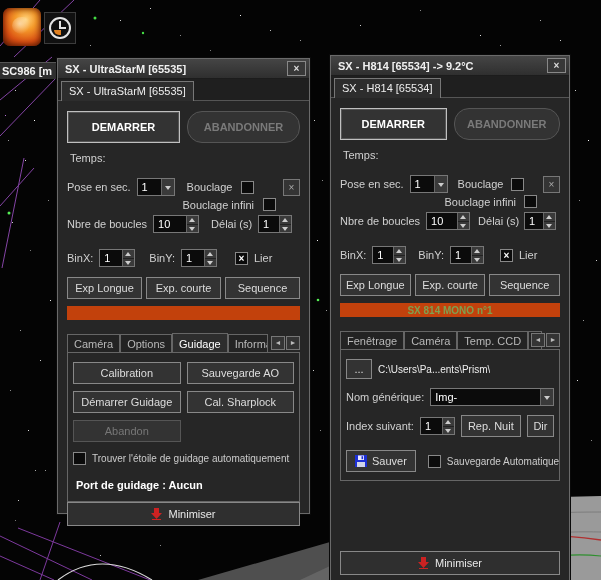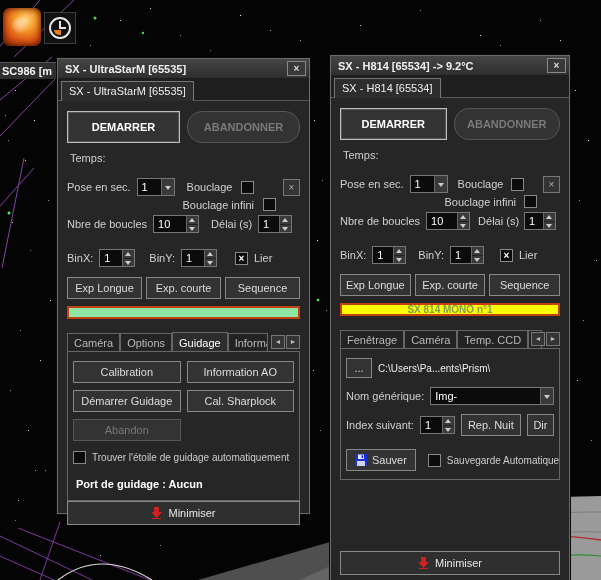--- a/index.html
+++ b/index.html
@@ -86,21 +86,21 @@
     border-left:3px solid transparent; border-right:3px solid transparent; border-top:4px solid #ccc; }
 
   .cb { width:13px; height:13px; background:#0b0b0b; border:1px solid #888; display:inline-flex;
     align-items:center; justify-content:center; color:#fff; font-size:10px; line-height:11px;
     font-weight:bold; flex:0 0 auto; }
   .xbtn { width:17px; height:17px; background:#343434; border:1px solid #777; color:#aaa;
     font-size:10px; text-align:center; line-height:15px; flex:0 0 auto; }
 
   .mbtn { height:22px; background:#333; border:1px solid #888; color:#ddd; font-size:11px; font-family:inherit; }
   .mbtn.dis { color:#777; border-color:#555; }
-  .pbar { height:13px; margin-top:7px; border:2px solid #c2410c; display:flex;
+  .pbar { height:13px; margin-top:7px; border:7px solid #c2410c; display:flex;
     align-items:center; justify-content:center; font-size:10px; }
   .pbar.green { background:#8de6a3; }
   .pbar.yellow { background:#ffff00; color:#7fa050; font-weight:bold; }
 
   .tabs { display:flex; align-items:flex-end; margin-top:13px; height:19px; position:relative; padding-right:32px; }
   .tab { padding:3px 6px 2px; border:1px solid #666; border-bottom:none; background:#232323;
     color:#b8b8b8; font-size:11px; white-space:nowrap; }
   .tab.active { background:#2d2d2d; color:#fff; padding-top:4px; }
   .tab.cut { overflow:hidden; }
   .tabarrs { position:absolute; right:0; bottom:2px; display:flex; gap:1px; }
@@ -257,21 +257,21 @@
         <span class="tab cut" style="max-width:66px;">Information</span>
         <span class="tabarrs">
           <span class="arrbtn">◄</span>
           <span class="arrbtn">►</span>
         </span>
       </div>
 
       <div class="panel">
         <div class="prow" style="gap:6px;justify-content:center;">
           <button class="mbtn gbtn">Calibration</button>
-          <button class="mbtn gbtn">Information AO</button>
+          <button class="mbtn gbtn">Sauvegarde AO</button>
         </div>
         <div class="prow" style="gap:6px; margin-top:7px;">
           <button class="mbtn gbtn">Démarrer Guidage</button>
           <button class="mbtn gbtn">Cal. Sharplock</button>
         </div>
         <div class="prow" style="margin-top:7px;">
           <button class="mbtn dis" style="width:calc(50% - 3px);">Abandon</button>
         </div>
         <div class="prow" style="margin-top:10px;">
           <span class="cb"></span>

